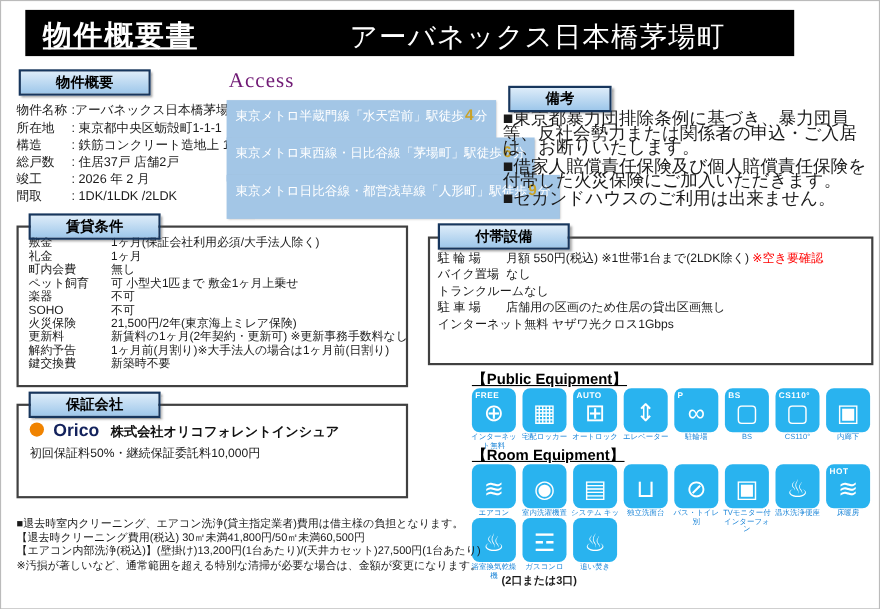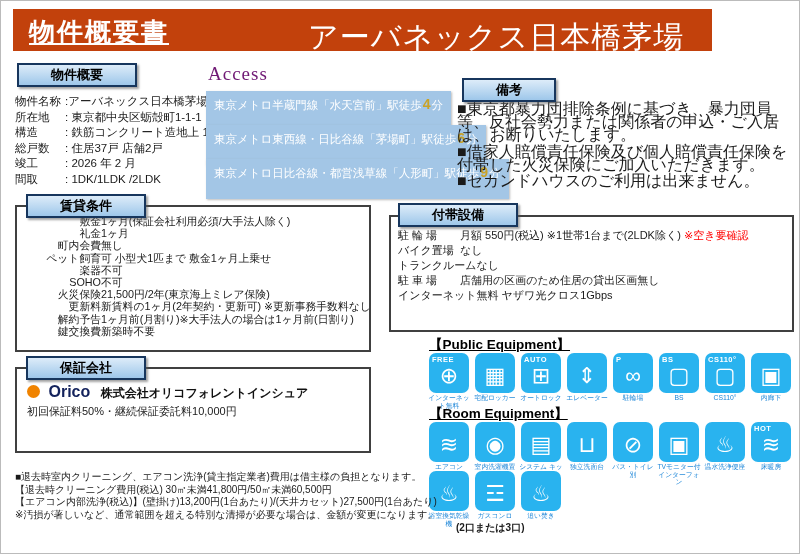--- a/index.html
+++ b/index.html
@@ -3,37 +3,37 @@
 <meta charset="utf-8">
 <style>
   * { margin:0; padding:0; box-sizing:border-box; }
   html,body { background:#e8e8e8; }
   .page {
     position:relative; width:800px; height:554px; background:#ffffff;
     font-family:"Liberation Sans","DejaVu Sans",sans-serif; color:#1a1a1a;
     border:1px solid #bbb; overflow:hidden;
   }
   
-  .header { position:absolute; left:12px; top:8px; width:699px; height:42px; background:#c2410c; }
+  .header { position:absolute; left:22px; top:8px; width:699px; height:42px; background:#000000; }
   .doc-title { position:absolute; left:16px; top:6px; font-size:26px; font-weight:bold; color:#ffffff; text-decoration:underline; letter-spacing:2px; }
-  .prop-title { position:absolute; left:295px; top:8px; font-size:30px; color:#ffffff; letter-spacing:1px; }
+  .prop-title { position:absolute; left:295px; top:8px; font-size:25px; color:#ffffff; letter-spacing:1px; }
   
   .secbox {
     position:absolute; background:linear-gradient(#ddecf9,#9ec7ea);
     border:2px solid #17365d; padding:1px 32px; font-size:13px; font-weight:bold;
     color:#000; box-shadow:2px 2px 2px rgba(90,90,90,.55); z-index:5; white-space:nowrap;
   }
   
   .obox { position:absolute; border:2px solid #404040; background:#fff; }
   
   .ov-rows { position:absolute; left:14px; top:93px; width:230px; font-size:11.5px; line-height:15.5px; white-space:nowrap; }
   .ov-label { display:inline-block; min-width:50px; }
   
   .rent-rows { position:absolute; left:25px; top:214px; width:340px; font-size:10.8px; line-height:12.2px; white-space:nowrap; }
-  .rent-label { display:inline-block; min-width:75px;text-align:right; }
+  .rent-label { display:inline-block; min-width:75px; }
   
   .access-title { position:absolute; left:207px; top:62px; font-family:"Liberation Serif","DejaVu Serif",serif; font-size:19px; color:#701a75; letter-spacing:1px; }
   .access-row { position:absolute; left:205px; height:40px; line-height:26px; padding:0 8px; background:#a3c6e6; color:#ffffff; font-size:11.5px; white-space:nowrap; box-shadow:1px 1px 2px rgba(120,120,120,.5); }
   .access-min { font-weight:bold; font-size:14px; padding:0 1px; }
   
   .remarks { position:absolute; left:456px; top:101px; width:340px; font-size:16px; line-height:13.2px; }
   .remarks div { margin-bottom:3px; }
   
   .fac-rows { position:absolute; left:397px; top:227px; width:390px; font-size:11px; line-height:15px; white-space:nowrap; }
   .fac-label { display:inline-block; min-width:62px; }

